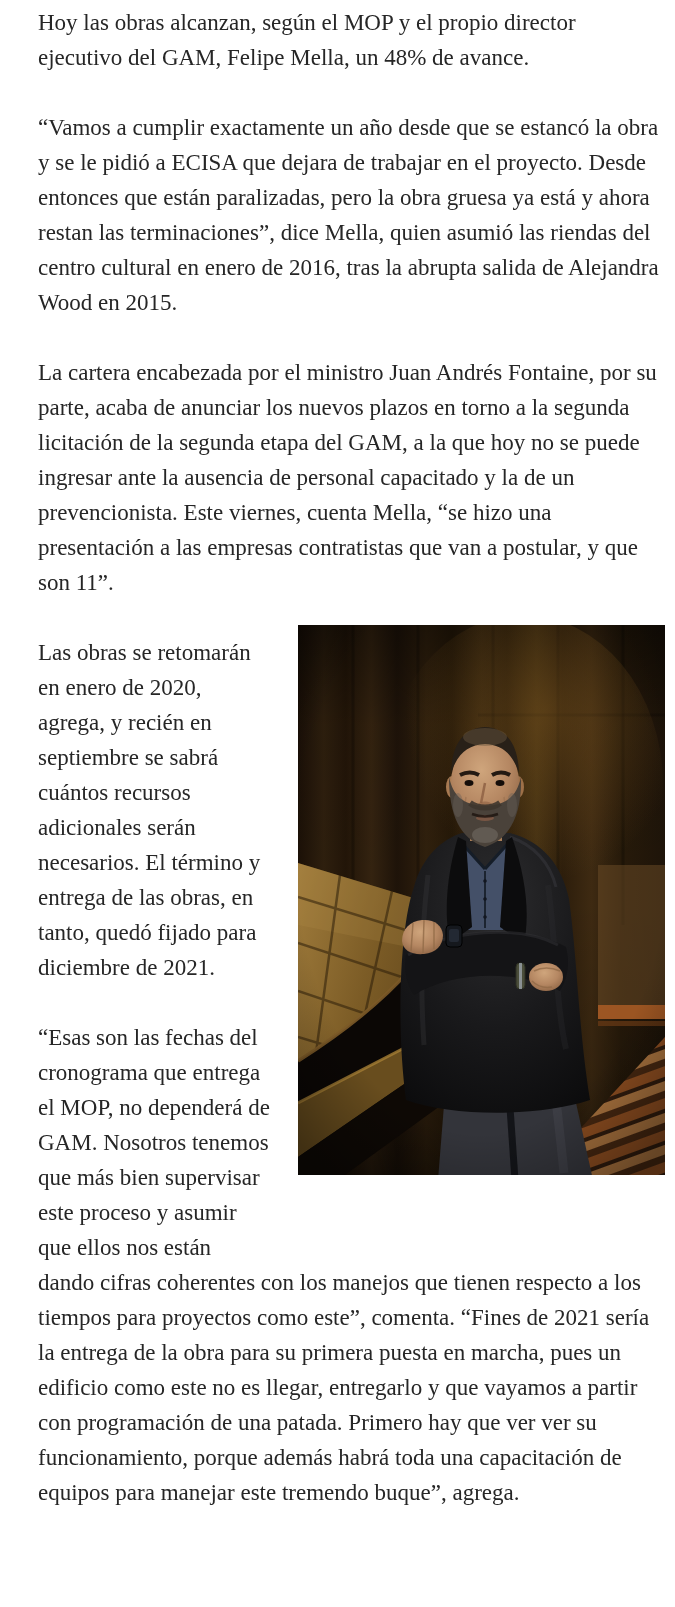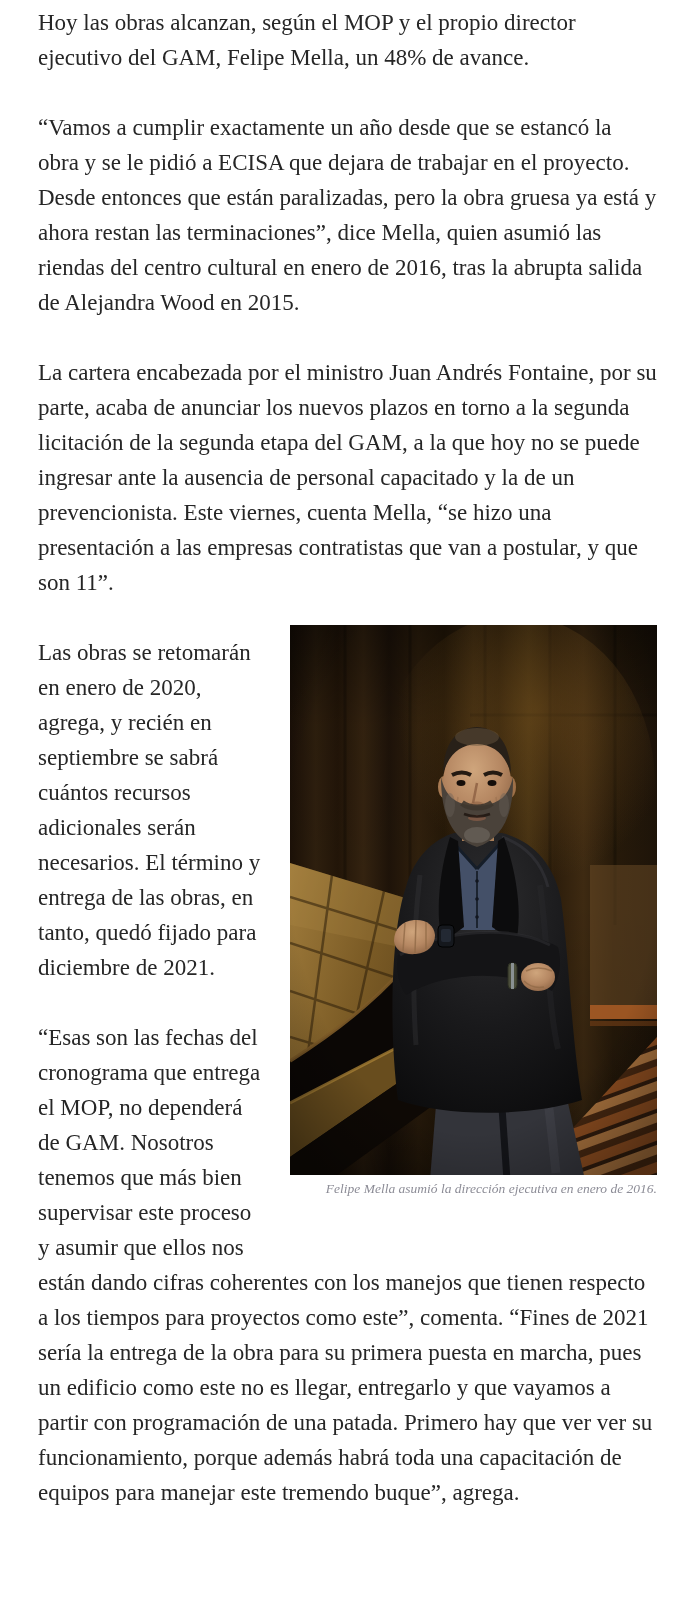--- a/index.html
+++ b/index.html
@@ -4,21 +4,21 @@
 <style>
   html, body { margin: 0; padding: 0; background: #ffffff; }
   .page {
     position: relative;
     width: 675px;
     height: 1607px;
     overflow: hidden;
     background: #ffffff;
   }
   .article {
-    padding: 5px 18px 0 38px;
+    padding: 5px 10px 0 38px;
     font-family: "Liberation Serif", "DejaVu Serif", serif;
     font-size: 23px;
     line-height: 35px;
     color: #262626;
     text-align: left;
   }
   .article p { margin: 0 0 35px 0; }
   figure.photo {
     float: right;
     width: 367px;
@@ -180,20 +180,19 @@
           <rect x="148" y="300" width="16" height="22" rx="4" fill="#15181d" stroke="#000000"></rect>
           <rect x="151" y="304" width="10" height="13" rx="2" fill="#232933"></rect>
           <rect x="218" y="338" width="9" height="26" rx="4" fill="#4a4d3a" stroke="#2c2f22"></rect>
           <rect x="221" y="338" width="3" height="26" fill="#9aa2aa" opacity="0.8"></rect>
           <ellipse cx="248" cy="352" rx="17" ry="14" fill="url(#skin)"></ellipse>
           <path d="M236,346 Q248,340 262,346 M234,356 Q242,364 254,362" stroke="#916a47" stroke-width="1.5" opacity="0.8" fill="none"></path>
         </g>
 
         <rect width="367" height="550" fill="url(#vig)"></rect>
       </svg>
-      <figcaption class="photo-caption">Felipe Mella asumió la dirección ejecutiva en enero de 2016.</figcaption>
     </figure>
 
     <p>Las obras se retomarán en enero de 2020, agrega, y recién en septiembre se sabrá cuántos recursos adicionales serán necesarios. El término y entrega de las obras, en tanto, quedó fijado para diciembre de 2021.</p>
     <p>“Esas son las fechas del cronograma que entrega el MOP, no dependerá de GAM. Nosotros tenemos que más bien supervisar este proceso y asumir que ellos nos están dando cifras coherentes con los manejos que tienen respecto a los tiempos para proyectos como este”, comenta. “Fines de 2021 sería la entrega de la obra para su primera puesta en marcha, pues un edificio como este no es llegar, entregarlo y que vayamos a partir con programación de una patada. Primero hay que ver ver su funcionamiento, porque además habrá toda una capacitación de equipos para manejar este tremendo buque”, agrega.</p>
 
   </article>
 </div>
 
 </body></html>

